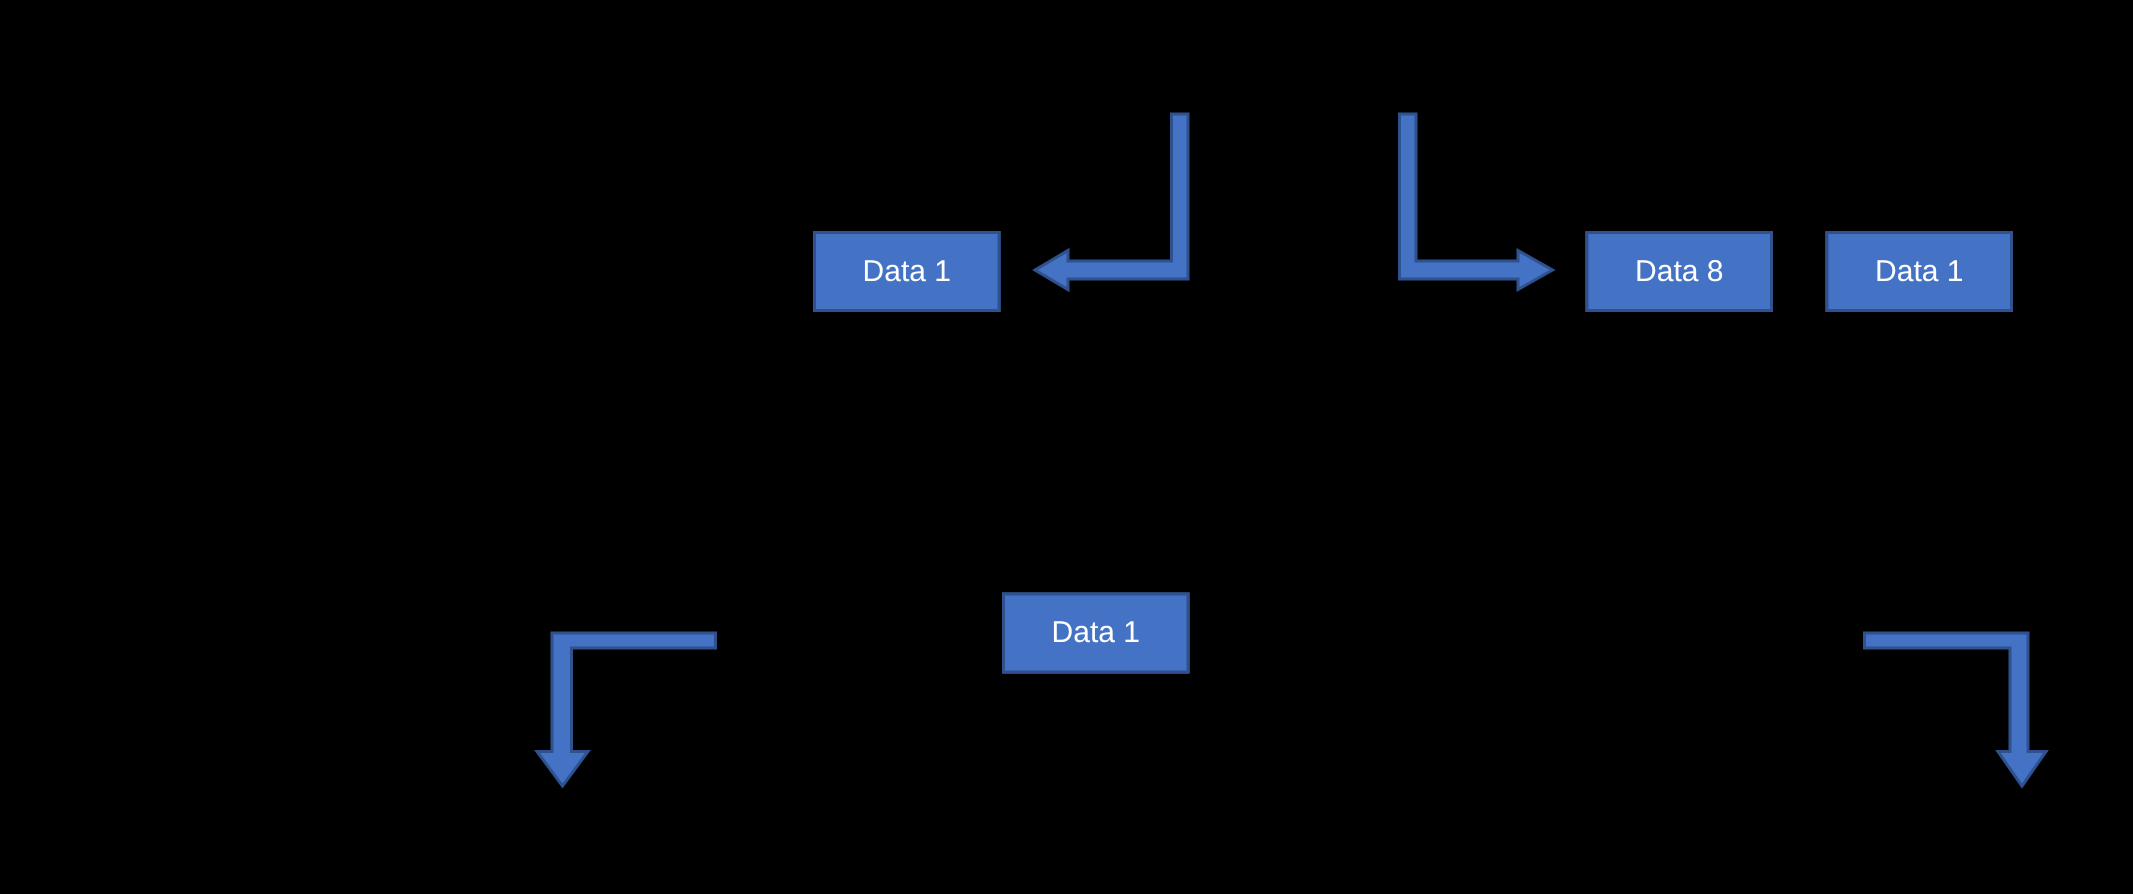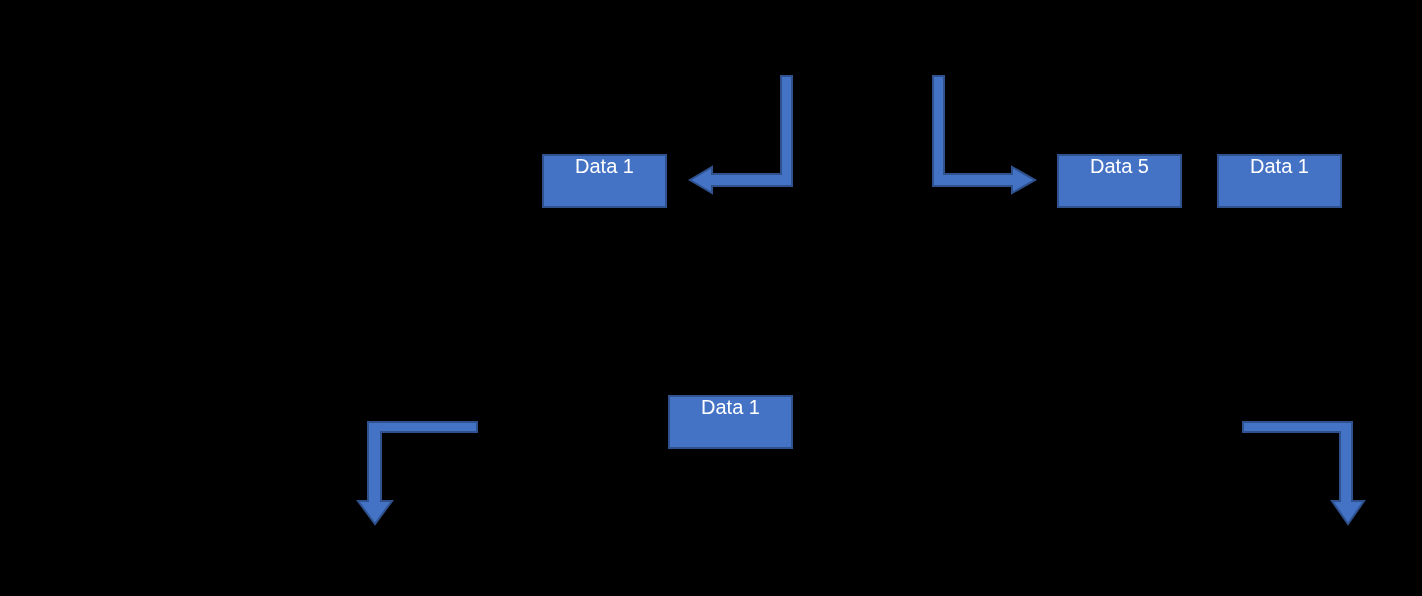--- a/index.html
+++ b/index.html
@@ -33,20 +33,21 @@
   }
   .node{
     position:absolute;
     width:125px;height:54px;
     background:var(--shape-fill);
     border:2px solid var(--shape-border);
     color:var(--label-text);
     font-size:20px;
     line-height:1;
     display:flex;
+    align-items:center;
     justify-content:center;
     white-space:nowrap;
   }
   .node-top-left  {left:542px; top:154px;}
   .node-top-mid   {left:1057px;top:154px;}
   .node-top-right {left:1217px;top:154px;}
   .node-bottom    {left:668px; top:395px;}
 </style>
 </head>
 <body>
@@ -58,21 +59,21 @@
     <polygon points="933,76 944,76 944,174 1012,174 1012,167 1035,180 1012,193 1012,186 933,186"></polygon>
     <polygon points="368,422 477,422 477,432 381,432 381,501 392,501 375,524 358,501 368,501"></polygon>
     <polygon points="1243,422 1352,422 1352,501 1364,501 1348,524 1332,501 1340,501 1340,432 1243,432"></polygon>
   </svg>
 
   <div class="node node-top-left">
     <span>Data 1</span>
   </div>
 
   <div class="node node-top-mid">
-    <span>Data 5</span>
+    <span>Data 8</span>
   </div>
 
   <div class="node node-top-right">
     <span>Data 1</span>
   </div>
 
   <div class="node node-bottom">
     <span>Data 1</span>
   </div>
 

